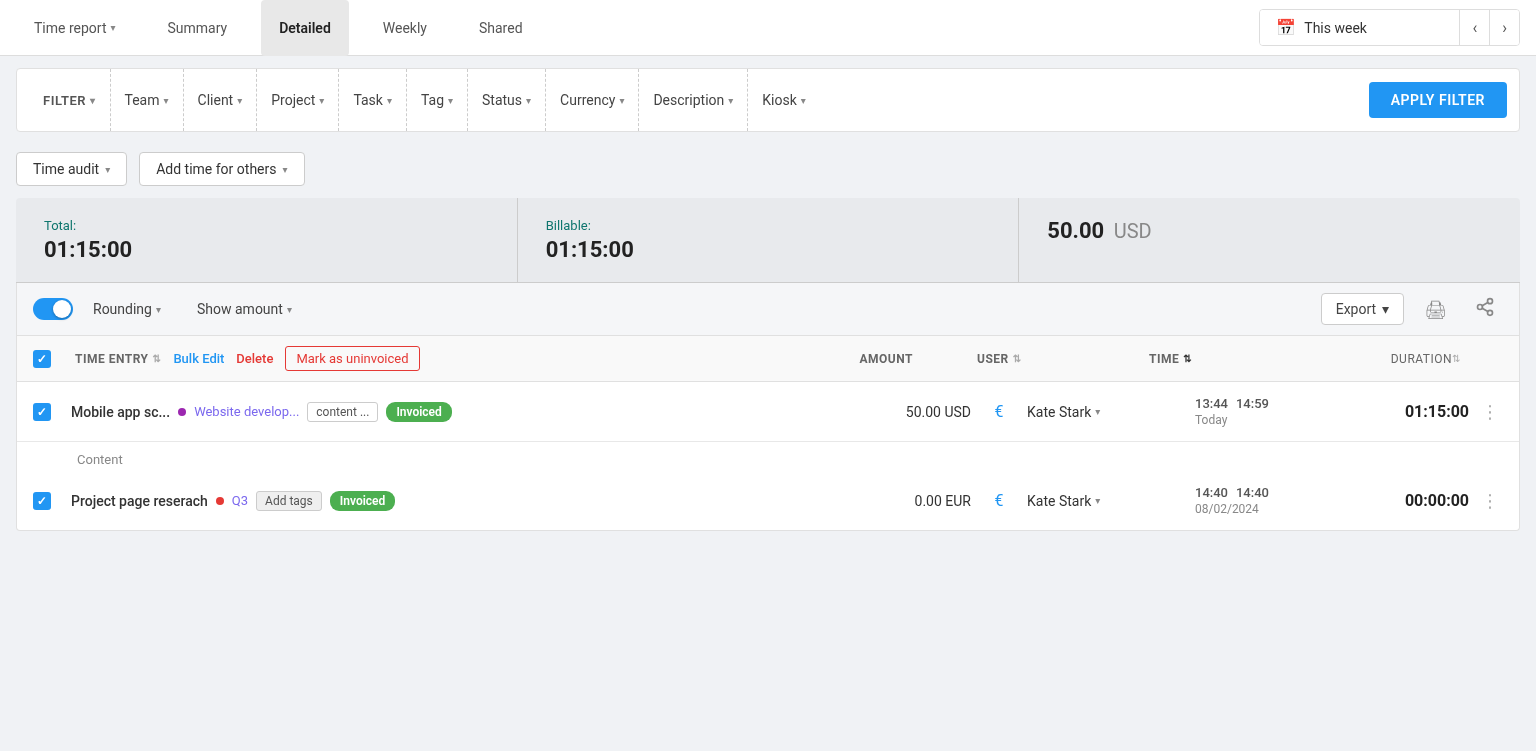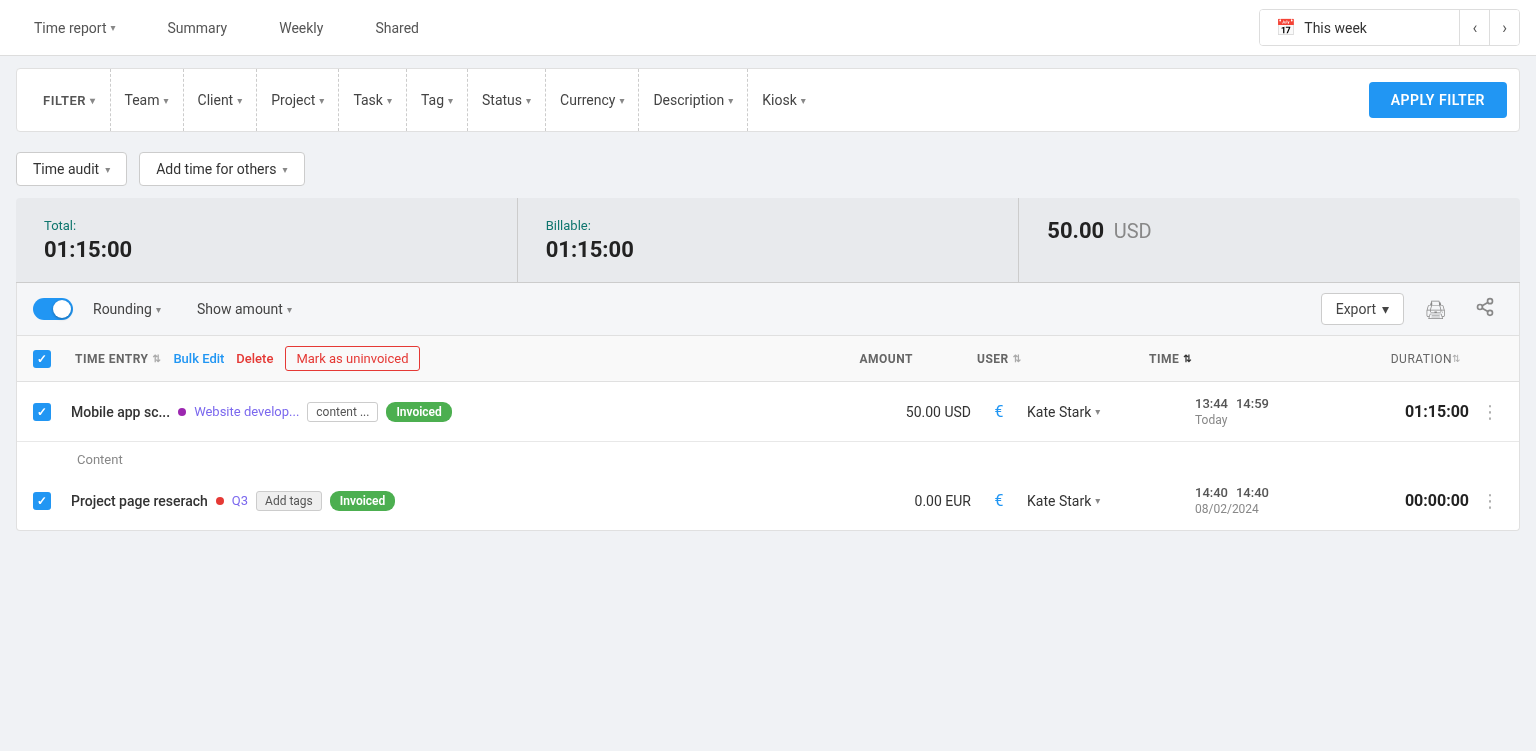--- a/index.html
+++ b/index.html
@@ -319,20 +319,23 @@
 <body>
 
 <div class="top-nav">
   <div class="nav-tabs">
     <button class="nav-tab dropdown">
       <span>Time report</span>
       <span class="chevron">▾</span>
     </button>
     <button class="nav-tab">
       <span>Summary</span>
+    </button>
+    <button class="nav-tab active">
+      <span>Detailed</span>
     </button>
     <button class="nav-tab">
       <span>Weekly</span>
     </button>
     <button class="nav-tab">
       <span>Shared</span>
     </button>
   </div>
   <div class="nav-spacer"></div>
   <div class="date-nav">

